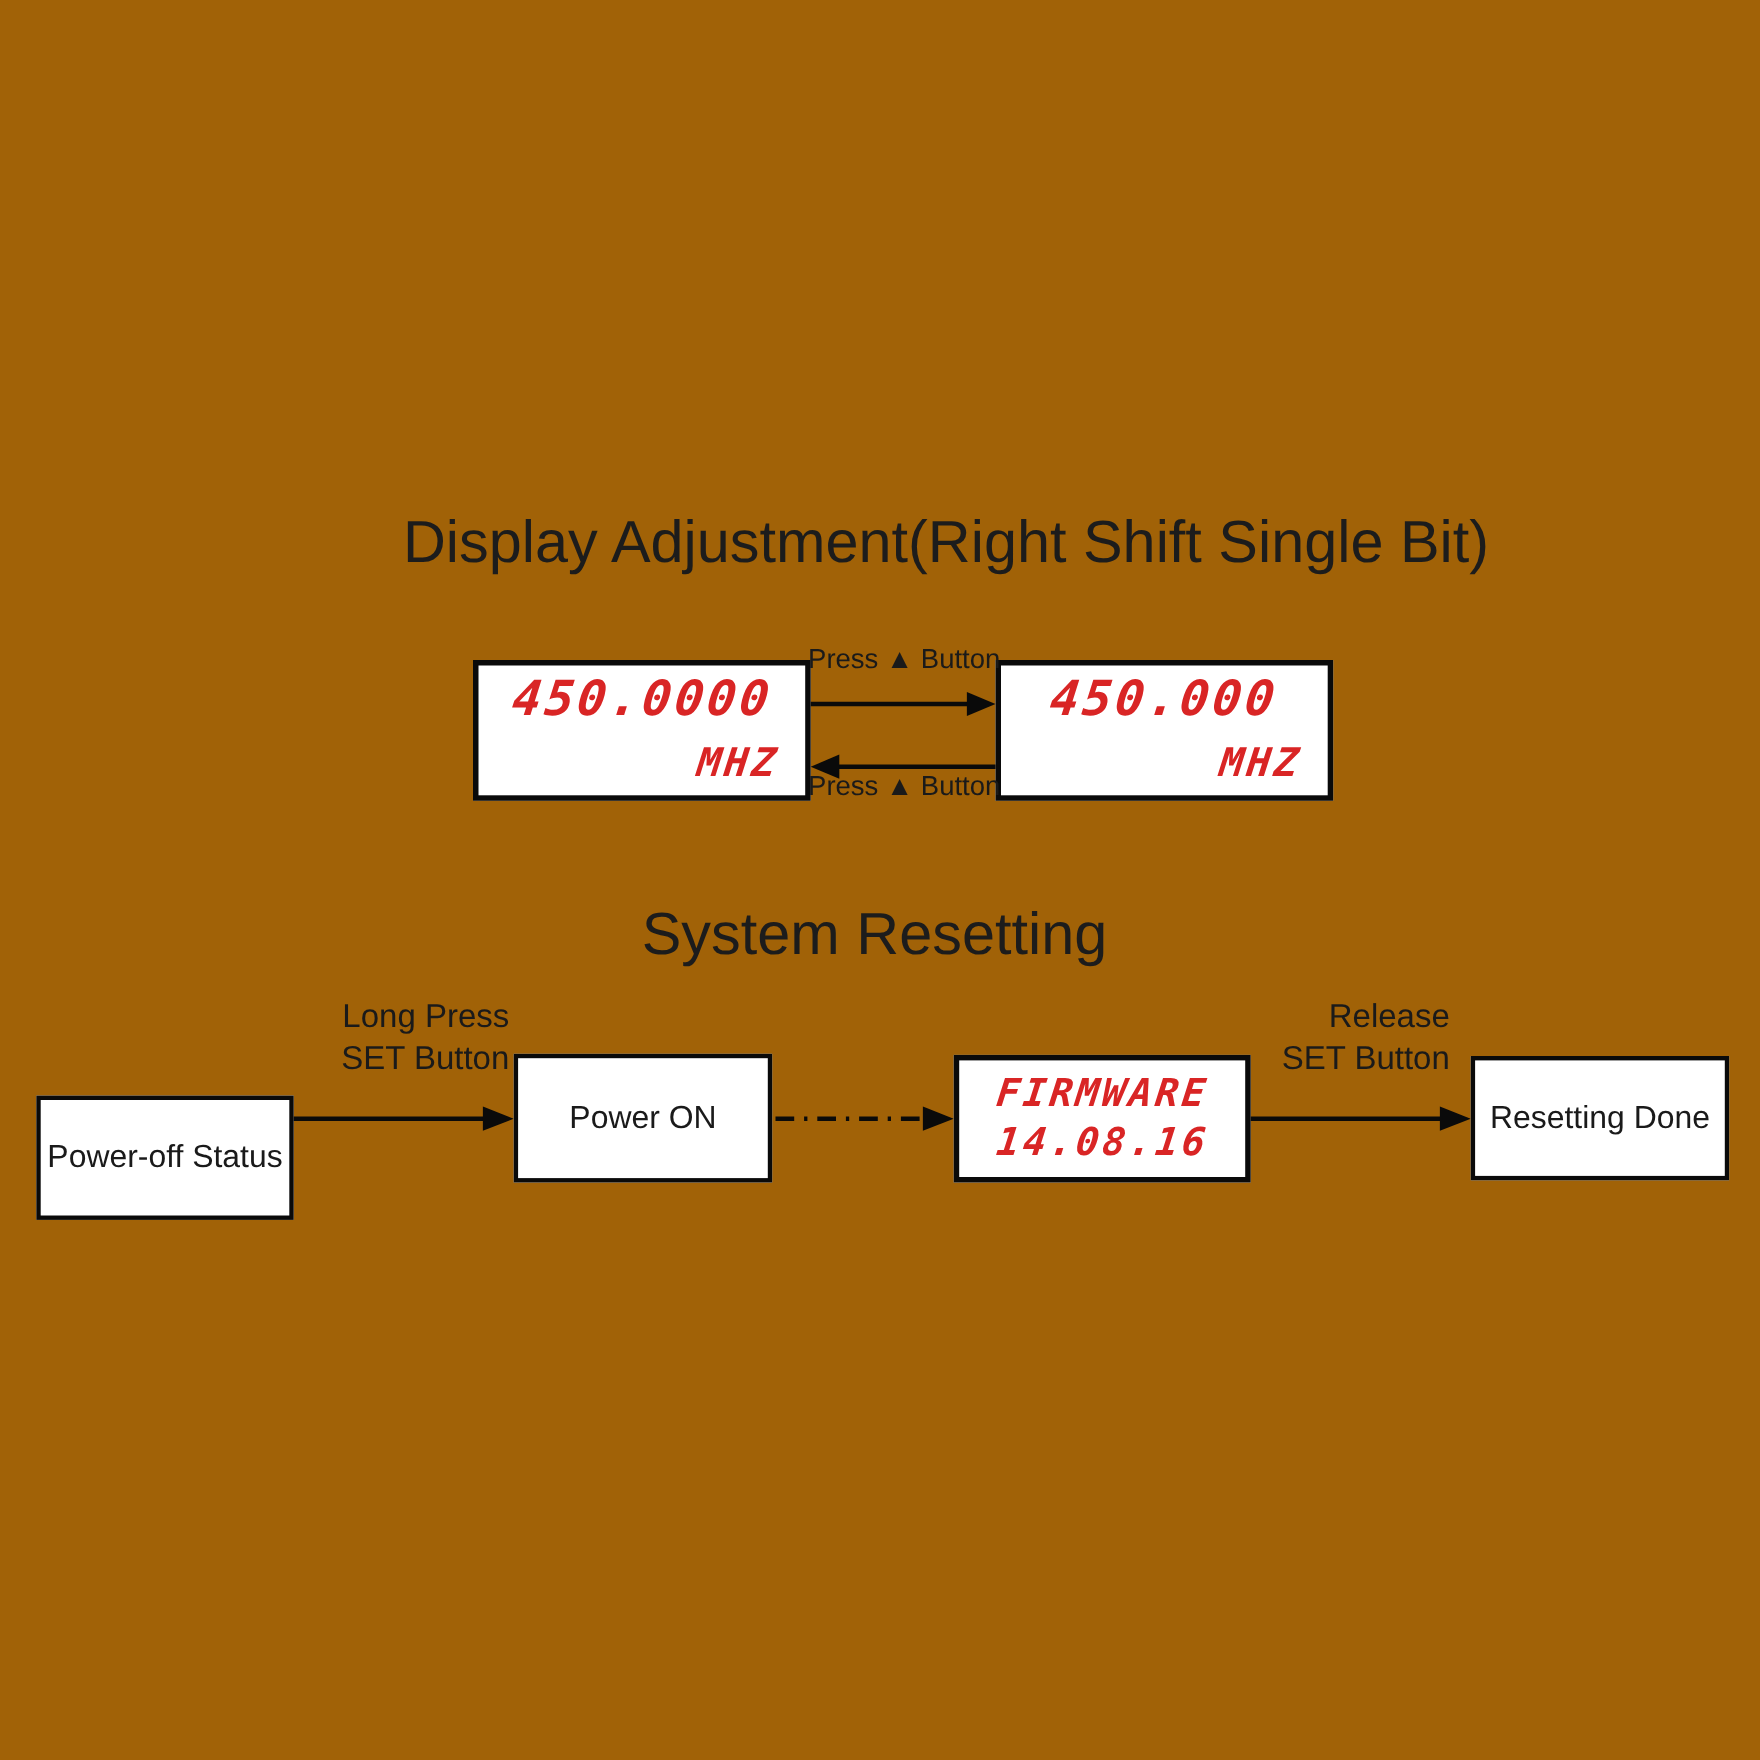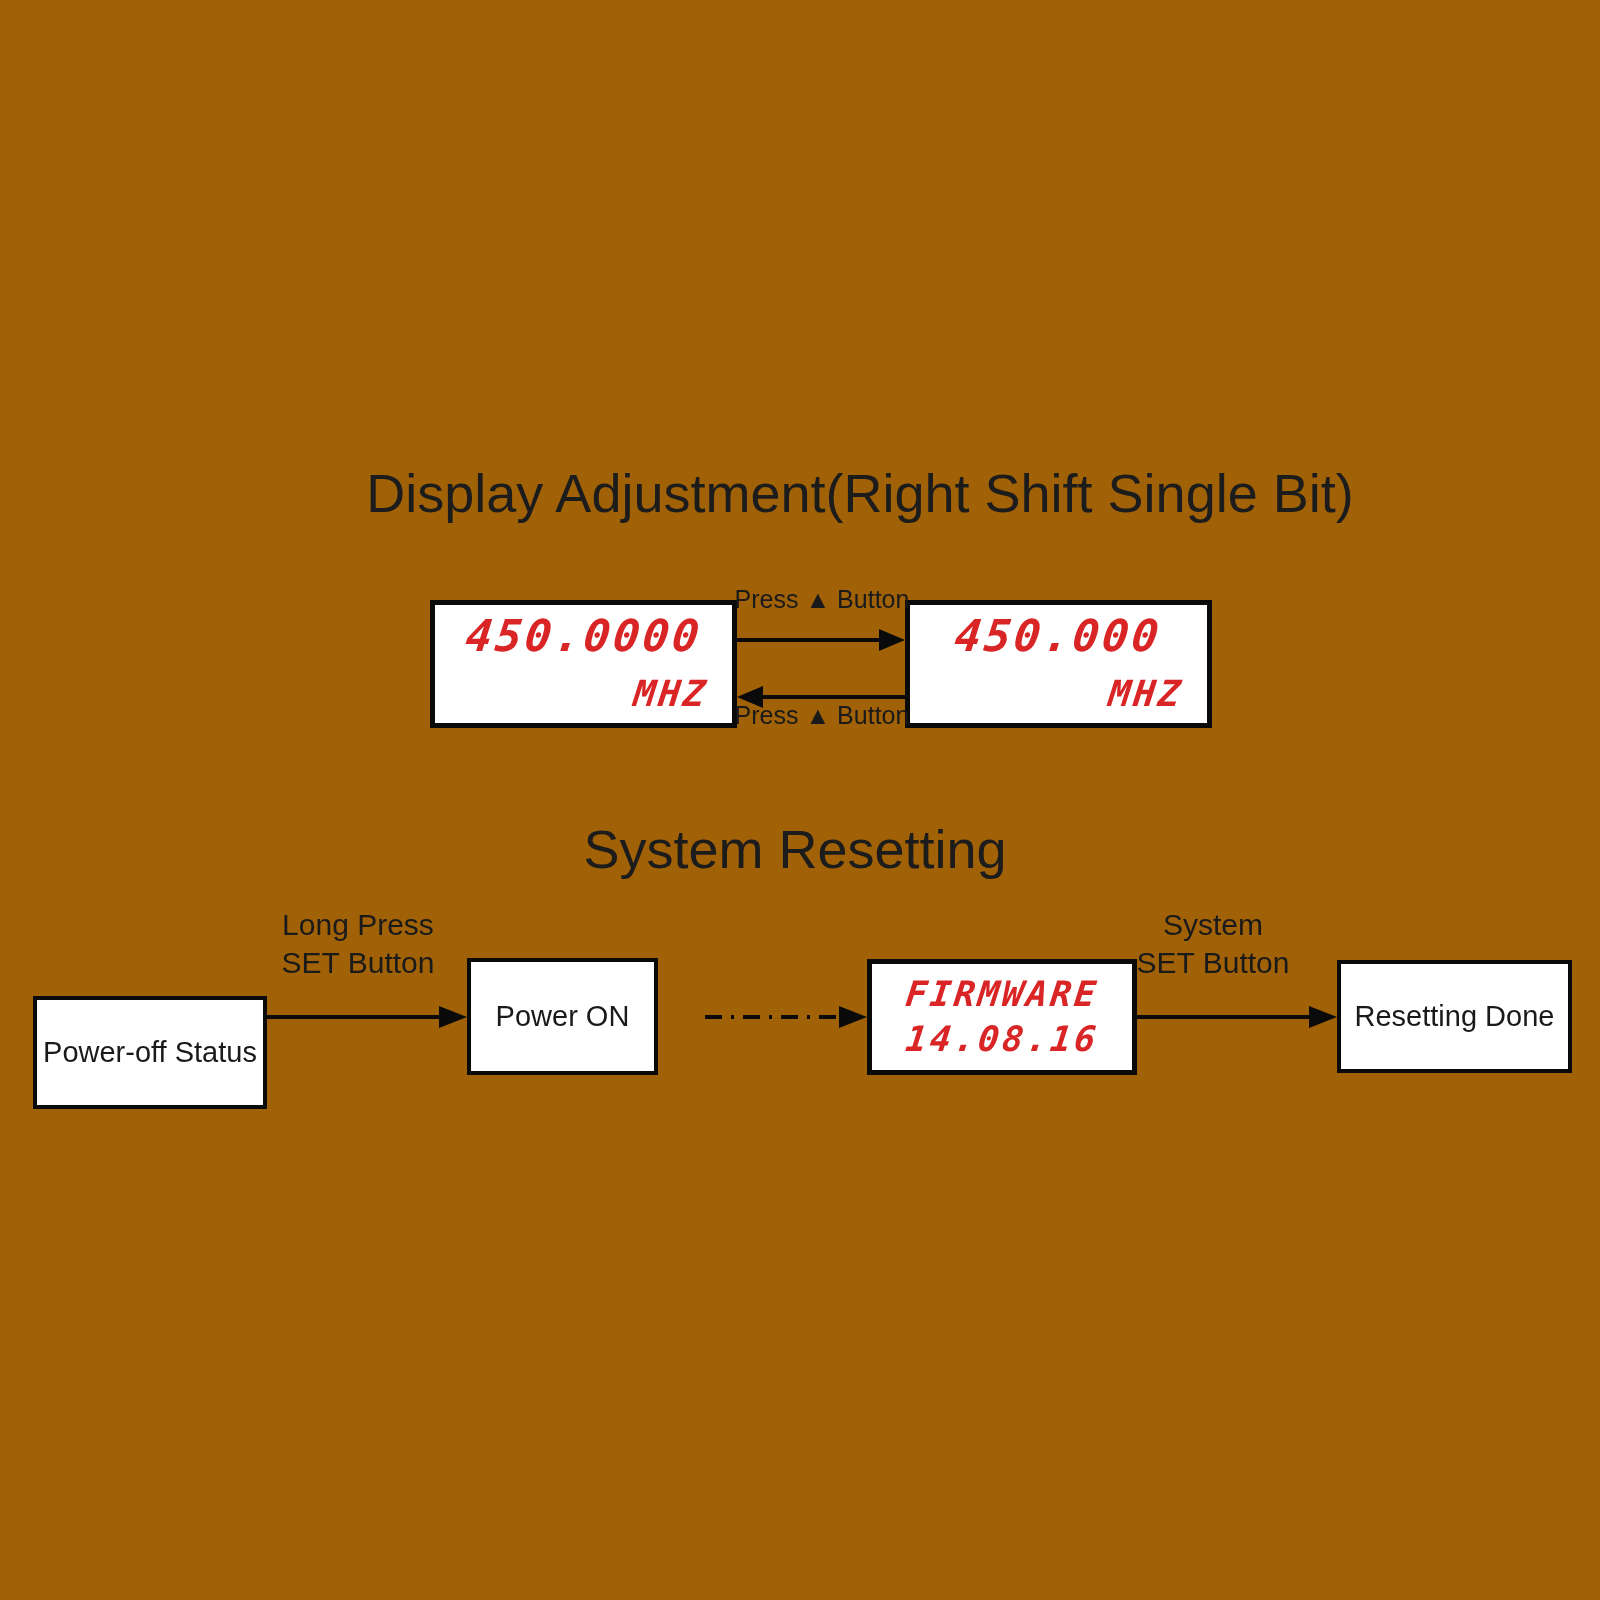--- a/index.html
+++ b/index.html
@@ -75,21 +75,21 @@
   .arrow-svg{position:absolute;overflow:visible;}
 
   .edge-label{
     position:absolute;
     text-align:center;
     color:#1a1a1a;
     white-space:nowrap;
     line-height:1.28;
   }
   .small-label{font-size:25px;}
-  .mid-label{font-size:30px;}
+  .mid-label{font-size:30px;text-align:right;}
 </style>
 </head>
 <body>
 
 <div class="canvas">
 
   <div class="title t1">Display Adjustment(Right Shift Single Bit)</div>
 
   <div class="lcd-box" style="left:430px;top:600px;width:307px;height:128px;">
     <div class="led led-freq">450.0000</div>
@@ -122,36 +122,36 @@
   <div class="edge-label mid-label" style="left:253px;top:906px;width:210px;">
     <div>Long Press</div>
     <div>SET Button</div>
   </div>
 
   <svg class="arrow-svg" style="left:267px;top:1003px;" width="200" height="28">
     <line x1="0" y1="14" x2="176" y2="14" stroke="#0a0a0a" stroke-width="4"></line>
     <polygon points="172,3 200,14 172,25" fill="#0a0a0a"></polygon>
   </svg>
 
-  <div class="flow-box" style="left:467px;top:958px;width:191px;height:117px;">
+  <div class="flow-box" style="left:467px;top:958px;width:235px;height:117px;">
     <span>Power ON</span>
   </div>
 
   <svg class="arrow-svg" style="left:705px;top:1003px;" width="162" height="28">
     <line x1="0" y1="14" x2="138" y2="14" stroke="#0a0a0a" stroke-width="4" stroke-dasharray="17 9 3 9"></line>
     <polygon points="134,3 162,14 134,25" fill="#0a0a0a"></polygon>
   </svg>
 
   <div class="fw-box" style="left:867px;top:959px;width:270px;height:116px;">
     <div class="led led-fw1">FIRMWARE</div>
     <div class="led led-fw2">14.08.16</div>
   </div>
 
   <div class="edge-label mid-label" style="left:1108px;top:906px;width:210px;">
-    <div>System</div>
+    <div>Release</div>
     <div>SET Button</div>
   </div>
 
   <svg class="arrow-svg" style="left:1137px;top:1003px;" width="200" height="28">
     <line x1="0" y1="14" x2="176" y2="14" stroke="#0a0a0a" stroke-width="4"></line>
     <polygon points="172,3 200,14 172,25" fill="#0a0a0a"></polygon>
   </svg>
 
   <div class="flow-box" style="left:1337px;top:960px;width:235px;height:113px;">
     <span>Resetting Done</span>

